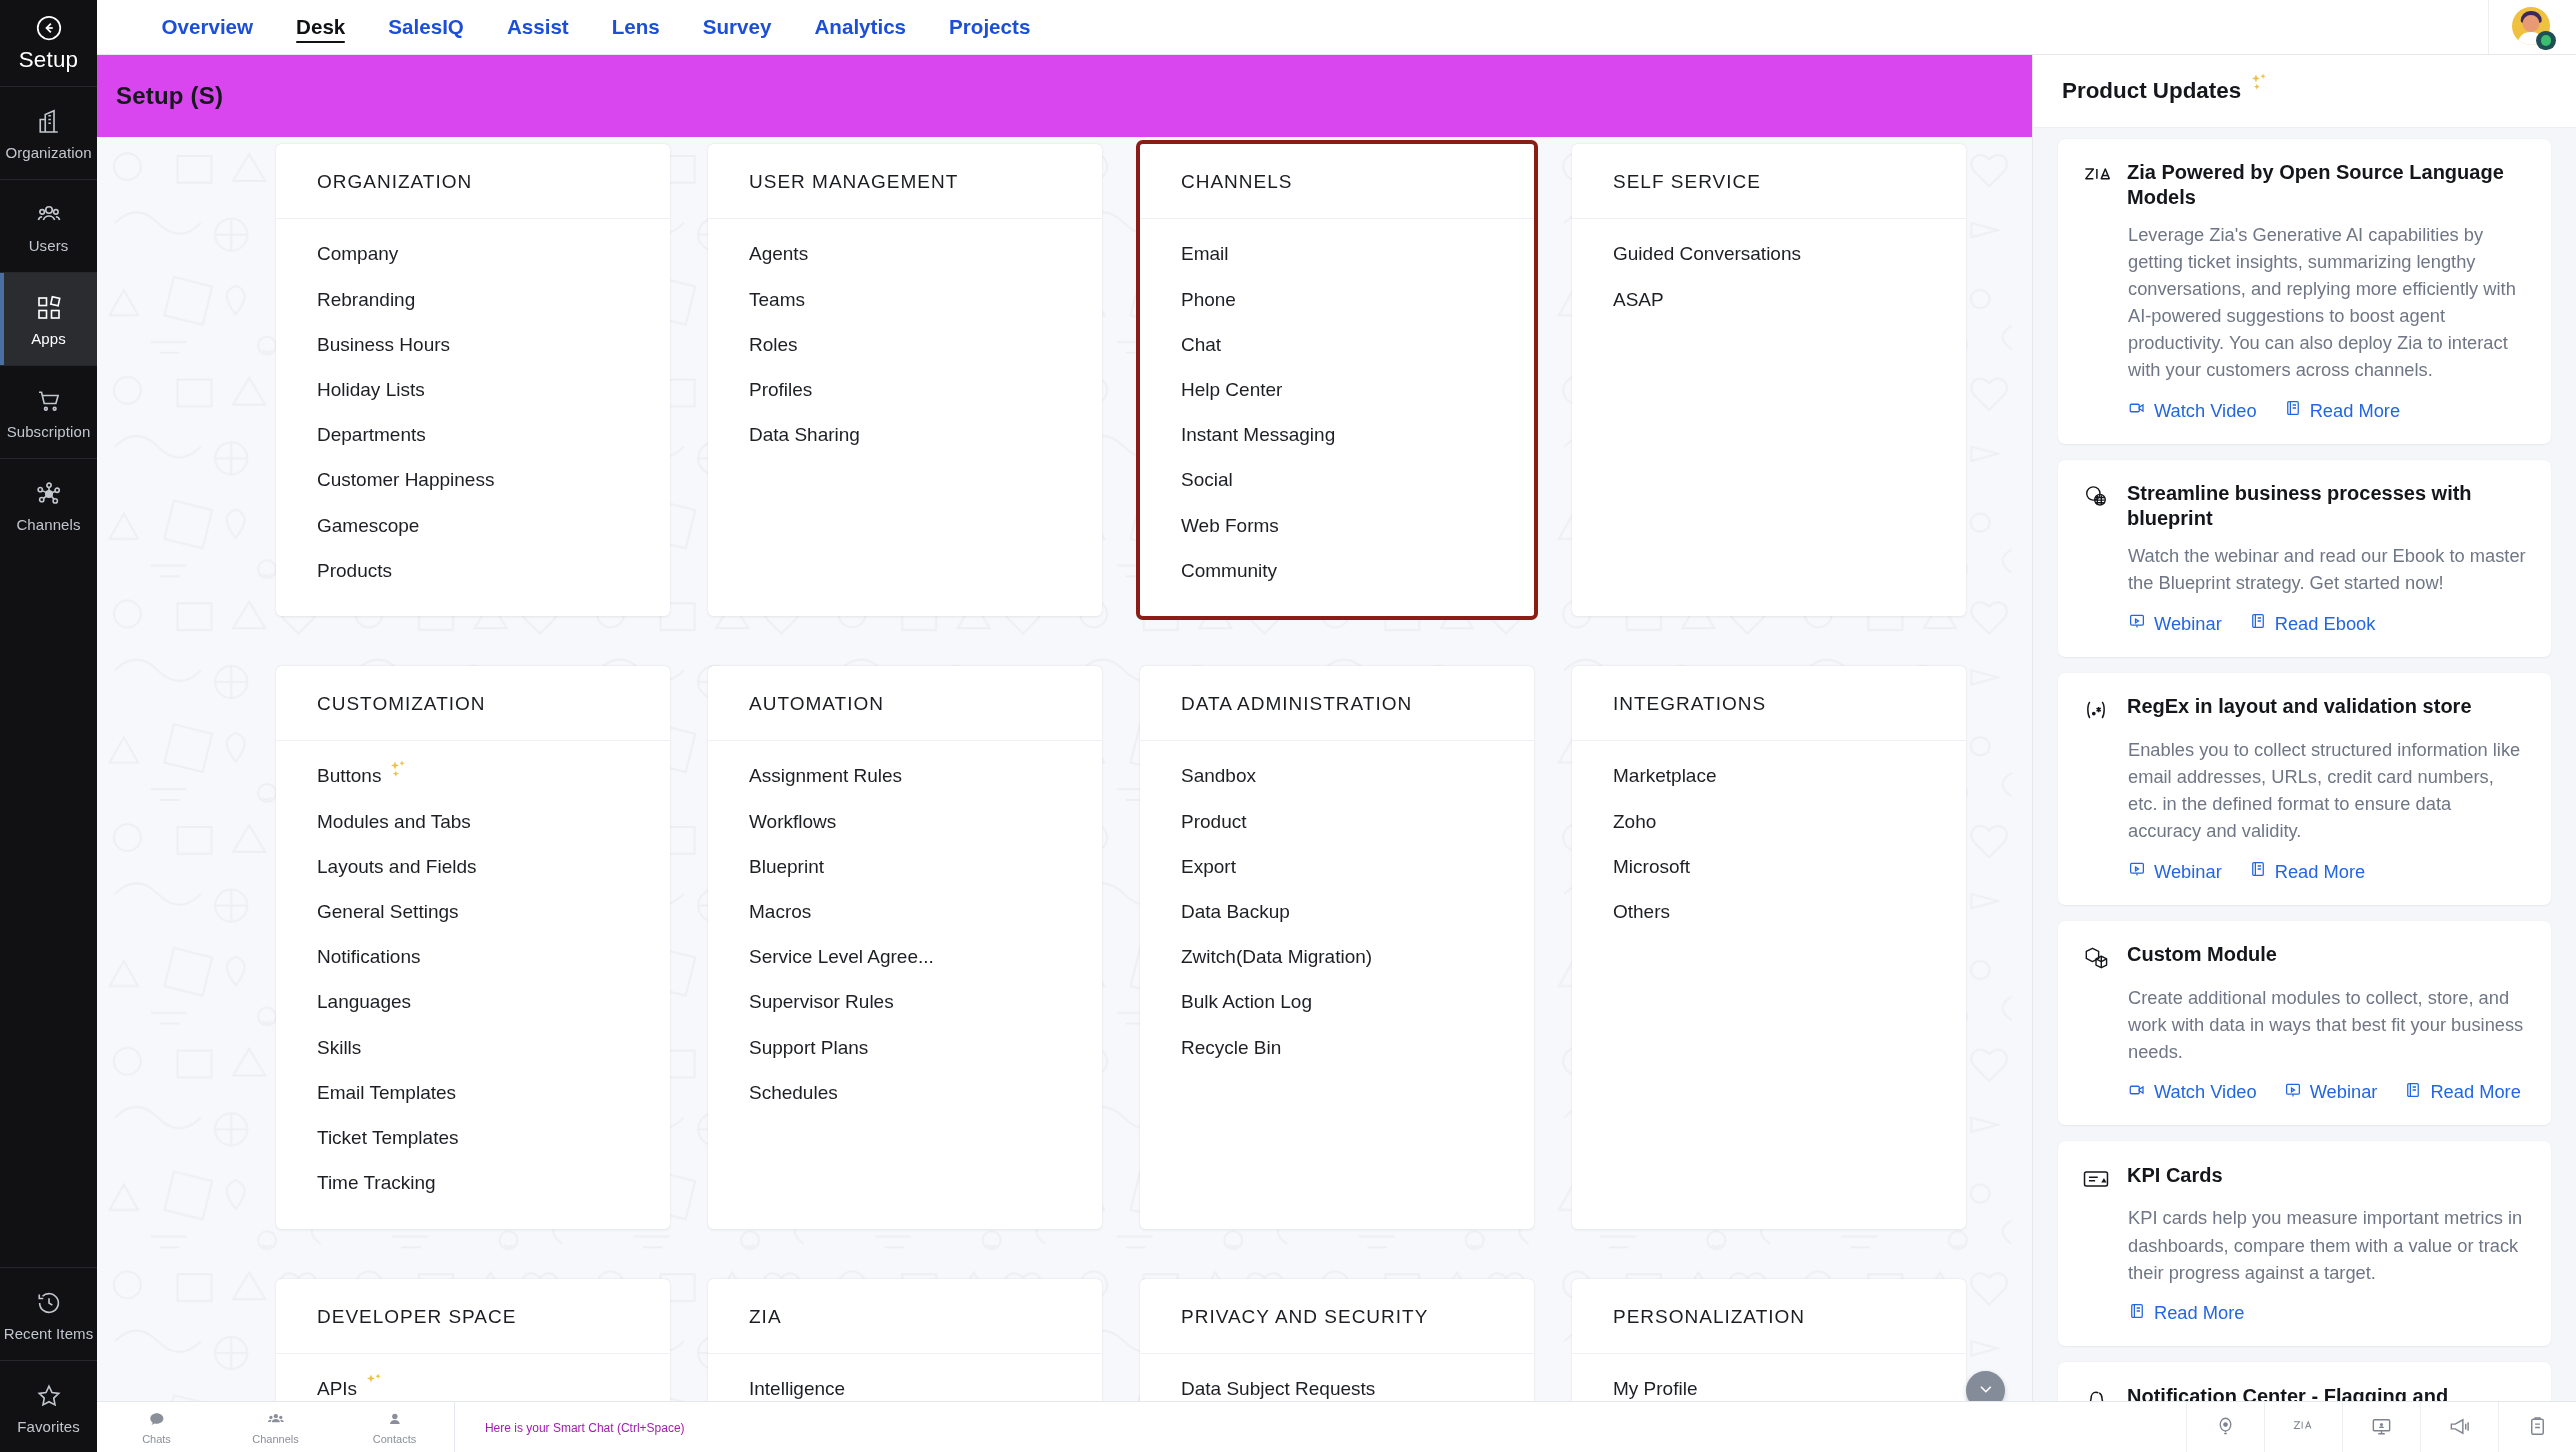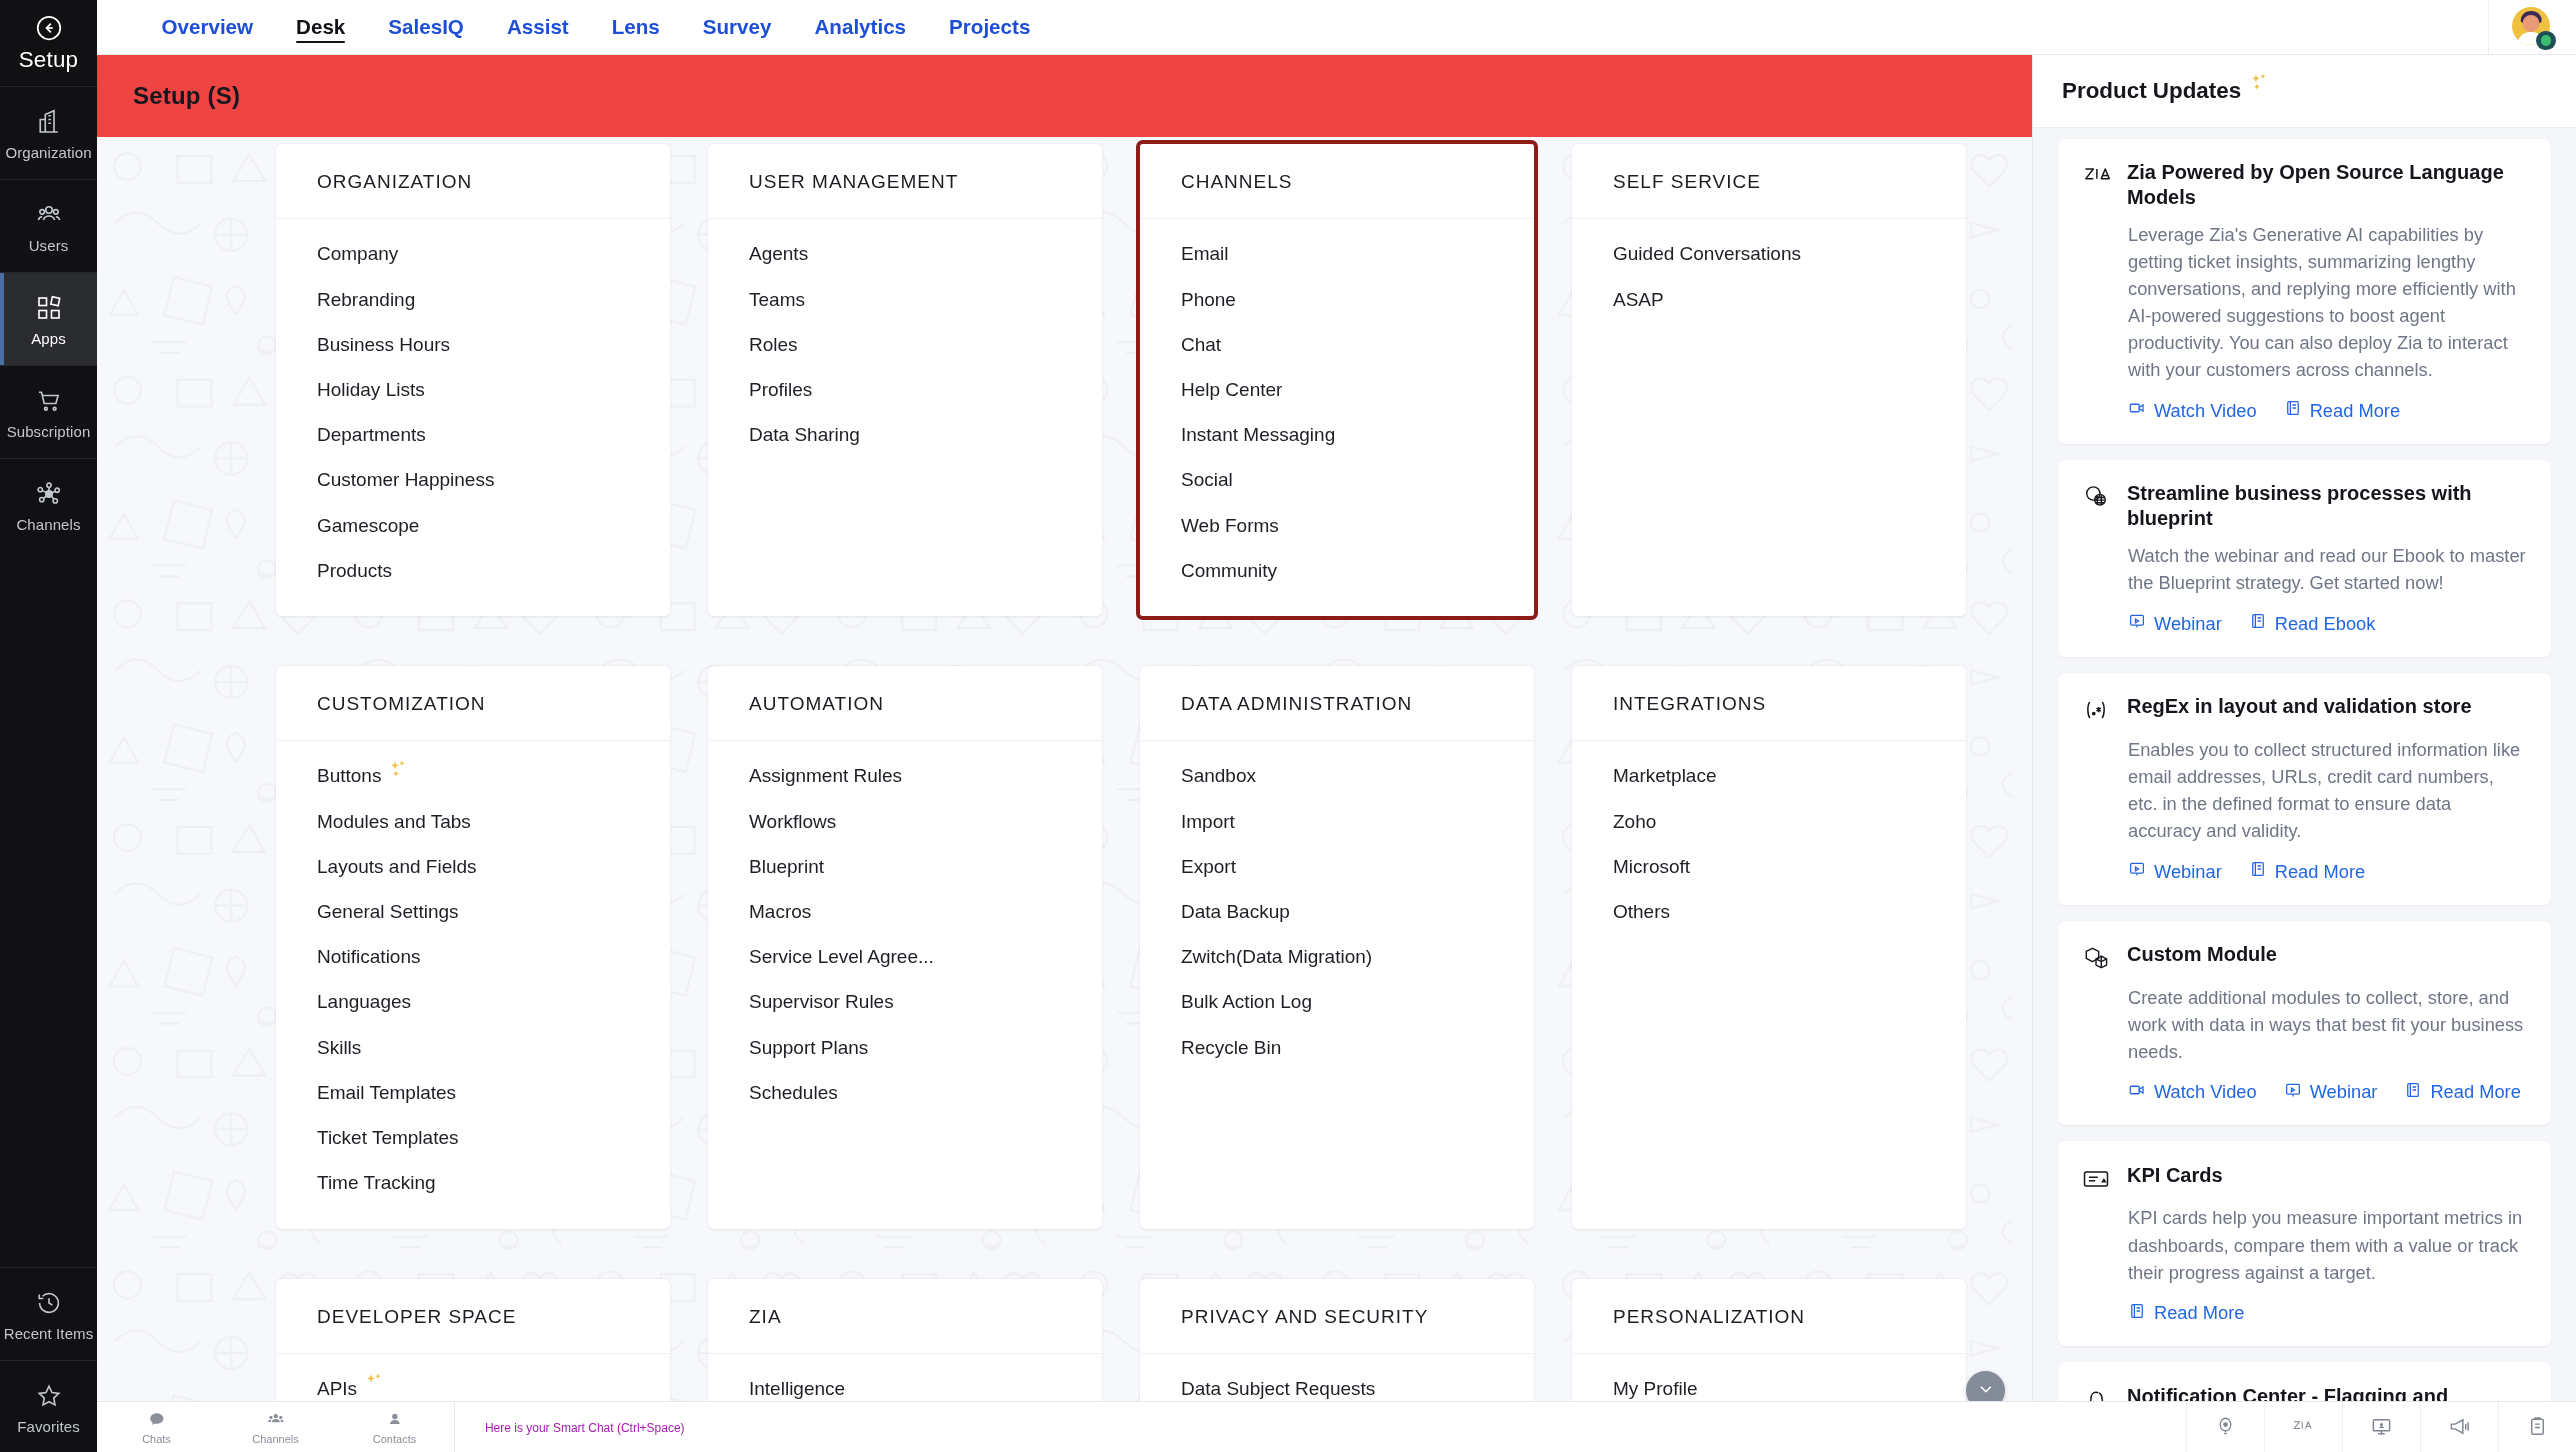--- a/index.html
+++ b/index.html
@@ -97,23 +97,23 @@
   }
   #presence {
     position:absolute; right:-2.7px; bottom:-2.7px;
     width: 19.7px; height: 19.7px; border-radius: 50%;
     background: #1f4f55; display:flex; align-items:center; justify-content:center;
   }
   #presence i { width: 10.7px; height:10.7px; border-radius:50%; background:#3bbf6e; display:block; }
 
   
   #setup-header {
-    position: absolute; left: 97px; top: 55px;
+    position: absolute; left: 80px; top: 55px;
     width: 2479px; height: 82px;
-    background: #ef4444;
+    background: #d946ef;
     display: flex; align-items: center;
     z-index: 25;
   }
   #page-title {
     margin-left: 36px;
     font-size: 24px; font-weight: 700; color: #16181d;
     letter-spacing: 0.2px;
   }
   #search-wrap {
     position: absolute; left: 1112px; top: 63px;
@@ -511,21 +511,21 @@
         <div class="card-item">Supervisor Rules</div>
         <div class="card-item">Support Plans</div>
         <div class="card-item">Schedules</div>
       </div>
     </div>
 
     <div class="card">
       <div class="card-title">DATA ADMINISTRATION</div>
       <div class="card-items">
         <div class="card-item">Sandbox</div>
-        <div class="card-item">Import</div>
+        <div class="card-item">Product</div>
         <div class="card-item">Export</div>
         <div class="card-item">Data Backup</div>
         <div class="card-item">Zwitch(Data Migration)</div>
         <div class="card-item">Bulk Action Log</div>
         <div class="card-item">Recycle Bin</div>
       </div>
     </div>
 
     <div class="card">
       <div class="card-title">INTEGRATIONS</div>

